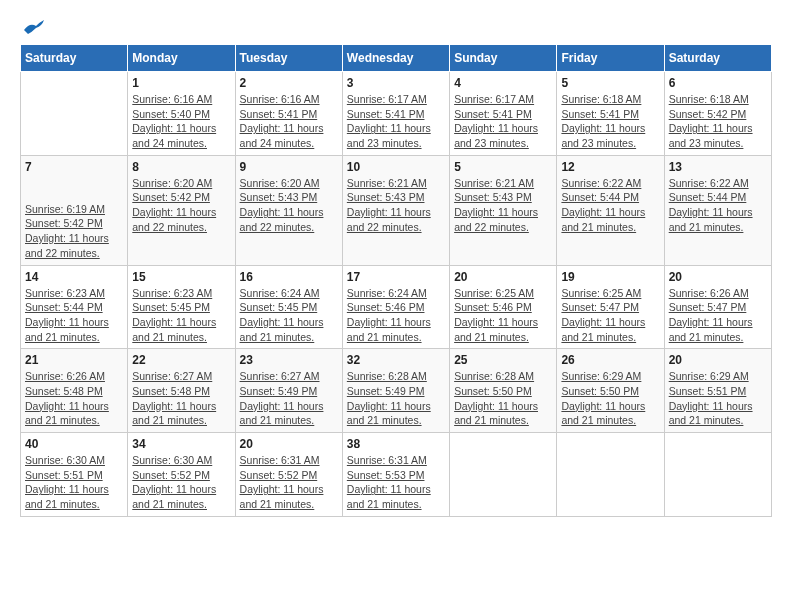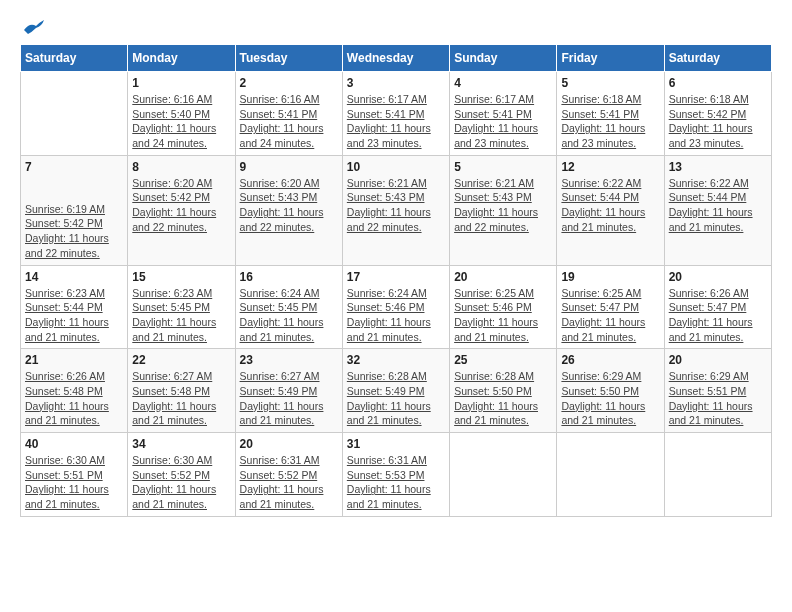--- a/index.html
+++ b/index.html
@@ -327,21 +327,21 @@
 and 21 minutes.</div>
         </td>
         <td>
           <div class="day-number">20</div>
           <div class="day-info" style="white-space: pre-line;">Sunrise: 6:31 AM
 Sunset: 5:52 PM
 Daylight: 11 hours
 and 21 minutes.</div>
         </td>
         <td>
-          <div class="day-number">31</div>
+          <div class="day-number">38</div>
           <div class="day-info" style="white-space: pre-line;">Sunrise: 6:31 AM
 Sunset: 5:53 PM
 Daylight: 11 hours
 and 21 minutes.</div>
         </td>
         <td class="empty-cell"></td>
         <td class="empty-cell"></td>
         <td class="empty-cell"></td>
       </tr>
     </tbody>

